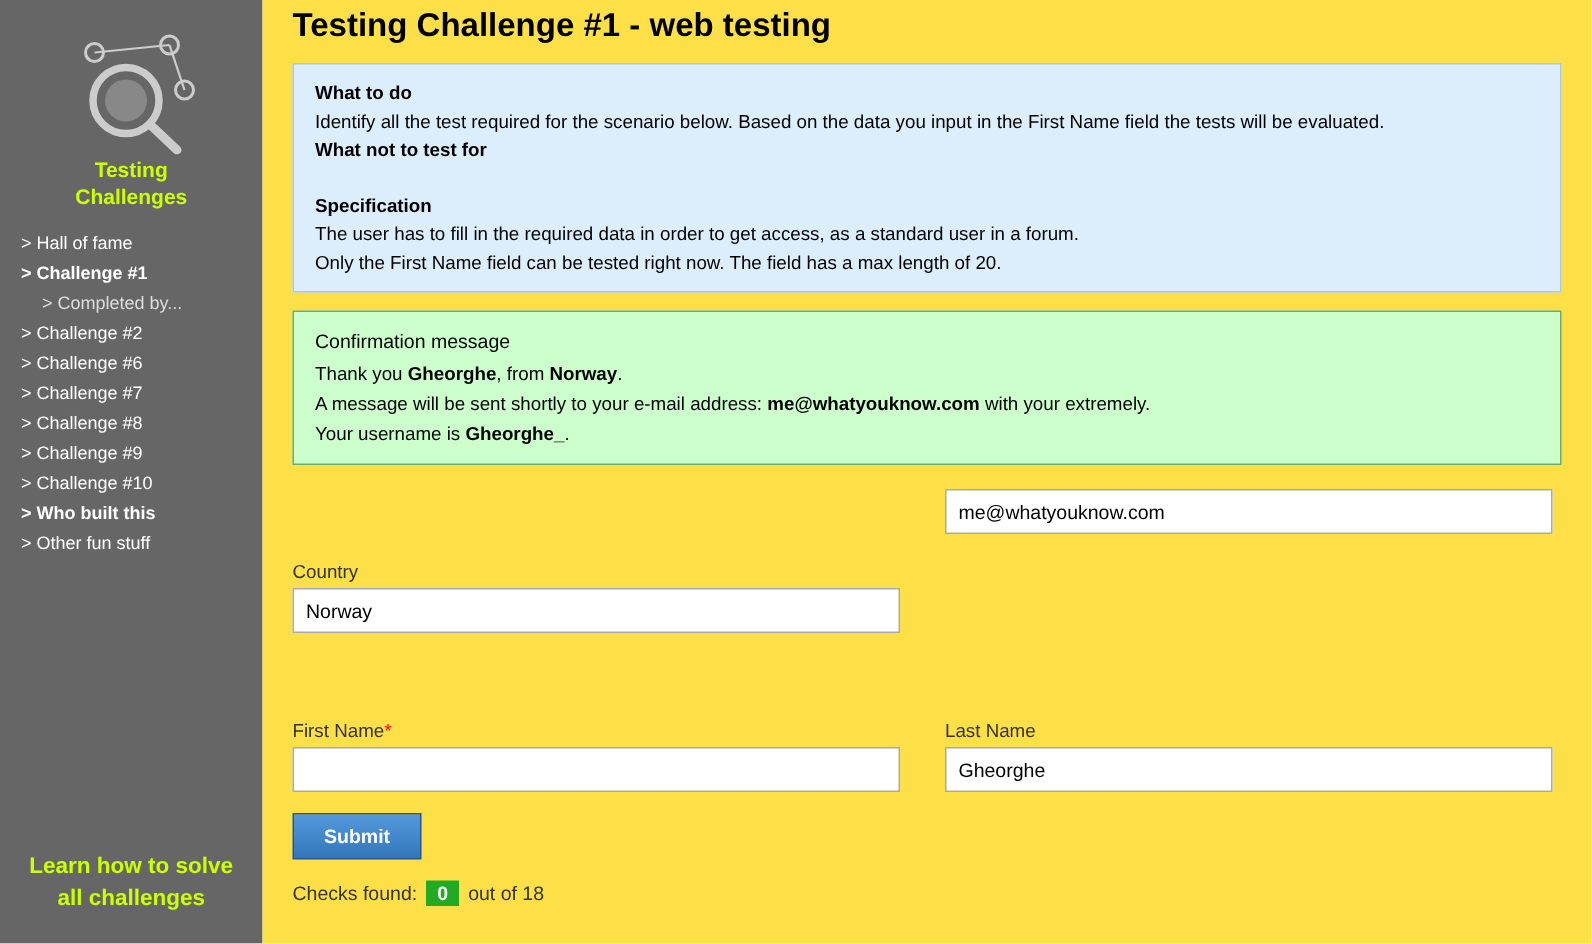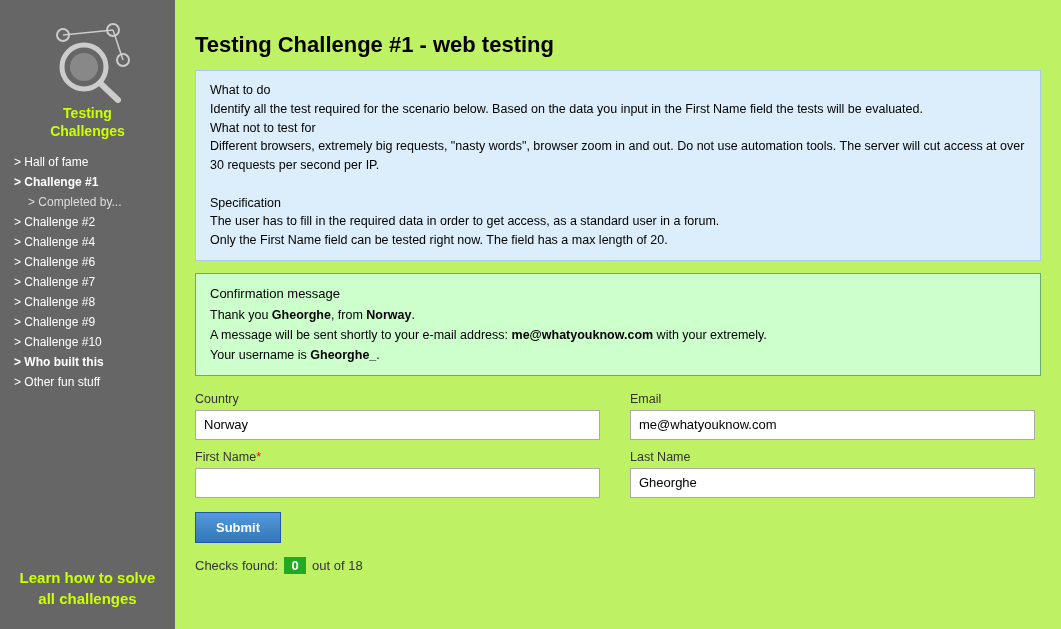--- a/index.html
+++ b/index.html
@@ -52,41 +52,41 @@
       font-size: 15px;
       text-align: center;
       padding: 16px 10px 20px;
       cursor: pointer;
       line-height: 1.4;
     }
 
     
     #main {
       flex: 1;
-      padding: 32px 20px;
+      padding: 4px 20px;
       overflow-y: auto;
-      background: #bef264;
+      background: #fde047;
     }
     #page-title {
       font-size: 22px;
       font-weight: bold;
       color: #000;
       margin-bottom: 12px;
     }
 
     
     .info-box {
       border: 1px solid #aac8e8;
       background: #dceefb;
       padding: 10px 14px;
       margin-bottom: 12px;
       font-size: 12.5px;
       line-height: 1.5;
     }
-    .info-box .section-title { font-weight: normal; }
+    .info-box .section-title { font-weight: bold; }
 
     
     .confirm-box {
       border: 1px solid #6aad6a;
       background: #ccffcc;
       padding: 10px 14px;
       margin-bottom: 16px;
       font-size: 12.5px;
       line-height: 1.6;
     }
@@ -95,21 +95,21 @@
 
     
     .form-grid {
       display: grid;
       grid-template-columns: 1fr 1fr;
       gap: 10px 30px;
       margin-bottom: 14px;
       max-width: 840px;
     }
     .form-group { display: flex; flex-direction: column; }
-    .form-group label { font-size: 12.5px; margin-bottom: 4px; color: #333; }
+    .form-group label { font-size: 12.5px; margin-bottom: 4px; color: #333; margin-top: 48px; }
     .form-group input {
       border: 1px solid #aaa;
       padding: 5px 8px;
       font-size: 13px;
       height: 30px;
       background: #fff;
     }
 
     .submit-btn {
       background: linear-gradient(to bottom, #5599dd, #3377bb);
@@ -162,40 +162,38 @@
       <line x1="62" y1="68" x2="80" y2="85" stroke="#ccc" stroke-width="6" stroke-linecap="round"></line>
     </svg>
   </div>
   <div id="sidebar-title" style="white-space:pre-line;">Testing
 Challenges</div>
   <nav id="sidebar-nav">
   <a class="nav-item">&gt; Hall of fame</a>
       <a class="nav-item bold">&gt; Challenge #1</a>
       <a class="nav-item sub">&gt; Completed by...</a>
       <a class="nav-item">&gt; Challenge #2</a>
-      <a class="nav-item">&gt; Challenge #4</a>
       <a class="nav-item">&gt; Challenge #6</a>
       <a class="nav-item">&gt; Challenge #7</a>
       <a class="nav-item">&gt; Challenge #8</a>
       <a class="nav-item">&gt; Challenge #9</a>
       <a class="nav-item">&gt; Challenge #10</a>
       <a class="nav-item bold">&gt; Who built this</a>
       <a class="nav-item">&gt; Other fun stuff</a>
     </nav>
   <div id="learn-link">Learn how to solve all challenges</div>
 </div>
 
 <div id="main">
   <h1 id="page-title">Testing Challenge #1 - web testing</h1>
 
   <div class="info-box">
     <div class="section-title">What to do</div>
     <div>Identify all the test required for the scenario below. Based on the data you input in the First Name field the tests will be evaluated.</div>
     <div class="section-title">What not to test for</div>
-    <div>Different browsers, extremely big requests, "nasty words", browser zoom in and out. Do not use automation tools. The server will cut access at over 30 requests per second per IP.</div>
     <br>
     <div class="section-title">Specification</div>
     <div>The user has to fill in the required data in order to get access, as a standard user in a forum.</div>
     <div>Only the First Name field can be tested right now. The field has a max length of 20.</div>
   </div>
 
   <div class="confirm-box">
     <div class="section-title">Confirmation message</div>
     <div>
       <span>Thank you </span><span class="bold">Gheorghe</span><span>, from </span><span class="bold">Norway</span><span>.</span>
@@ -208,21 +206,20 @@
     </div>
   </div>
 
   <form>
     <div class="form-grid">
       <div class="form-group">
         <label>Country</label>
         <input type="text" value="Norway" style="">
       </div>
       <div class="form-group">
-        <label>Email</label>
         <input type="text" value="me@whatyouknow.com" style="">
       </div>
       <div class="form-group">
         <label><span>First Name</span><span style="color:red;">*</span></label>
         <input type="text" style="">
       </div>
       <div class="form-group">
         <label>Last Name</label>
         <input type="text" value="Gheorghe" style="">
       </div>

